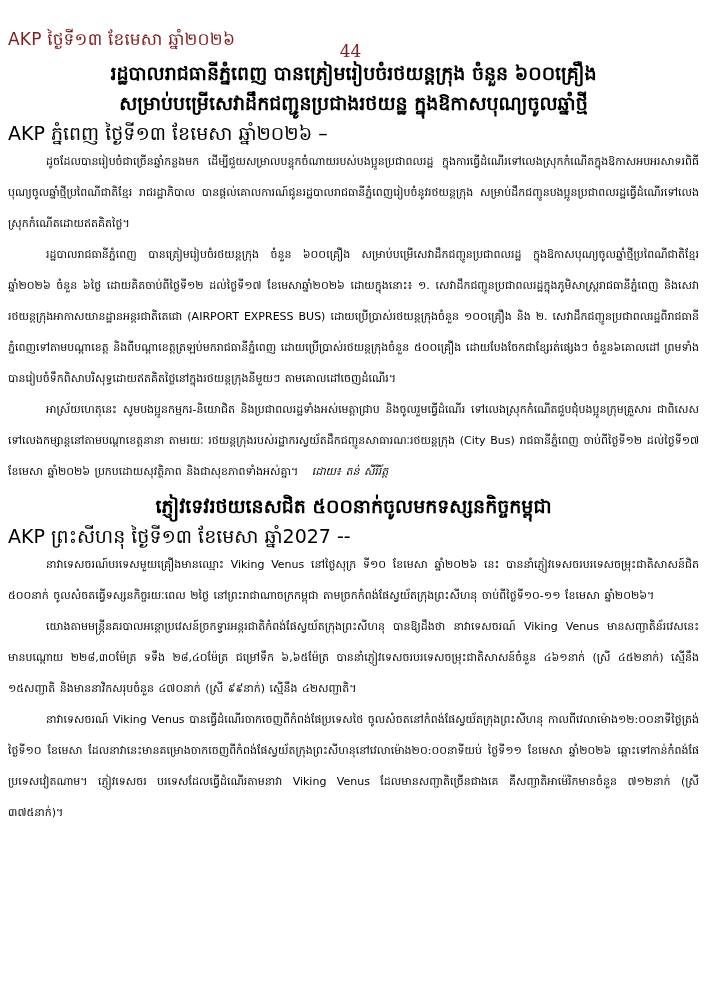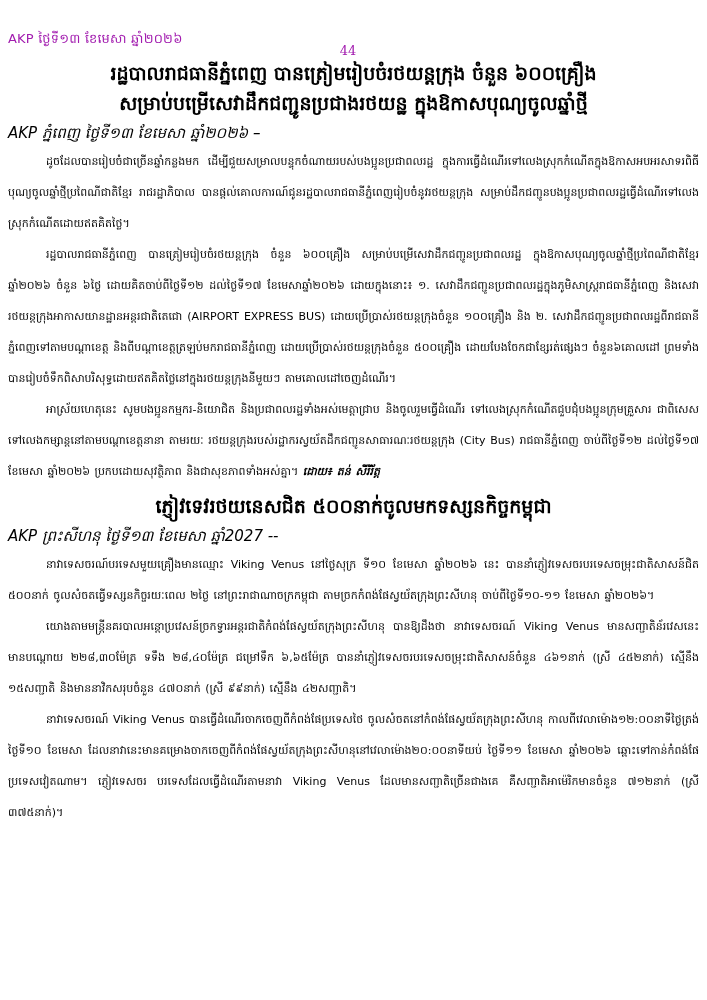--- a/index.html
+++ b/index.html
@@ -15,23 +15,23 @@
     background: #ffffff;
     color: #000000;
     font-family: "DejaVu Sans", "Liberation Sans", sans-serif;
     overflow: hidden;
     box-sizing: border-box;
     padding: 28px 8px 0 8px;
   }
   .header-row {
     position: relative;
     height: 26px;
-    font-size: 13px;
+    font-size: 17px;
     line-height: 22px;
-    color: #a21caf;
+    color: #7f1d1d;
   }
   .header-date {
     position: absolute;
     left: 0;
     top: 0;
     letter-spacing: 0.2px;
   }
   .page-number {
     position: absolute;
     left: 48%;
@@ -39,37 +39,37 @@
     font-family: "DejaVu Serif", "Liberation Serif", serif;
   }
   .article-title {
     text-align: center;
     font-weight: bold;
     font-size: 19px;
     line-height: 30px;
     margin: 4px 0 2px 0;
   }
   .dateline {
-    font-style: italic;
-    font-size: 15px;
+    font-size: 19px;
     line-height: 26px;
     margin: 2px 0 0 0;
   }
   .body-text p.para {
     margin: 0;
     font-size: 11px;
     line-height: 31px;
     text-align: justify;
     text-indent: 38px;
     word-spacing: 1px;
   }
   .byline {
-    font-weight: bold;
+    font-weight: normal;
     font-style: italic;
     text-indent: 0;
+    margin-left: 9px;
   }
   .article2 { margin-top: 2px; }
 </style>
 </head>
 <body>
 
 <div class="page">
 
   <div class="header-row">
     <span class="header-date">AKP ថ្ងៃទី១៣ ខែមេសា ឆ្នាំ២០២៦</span>

